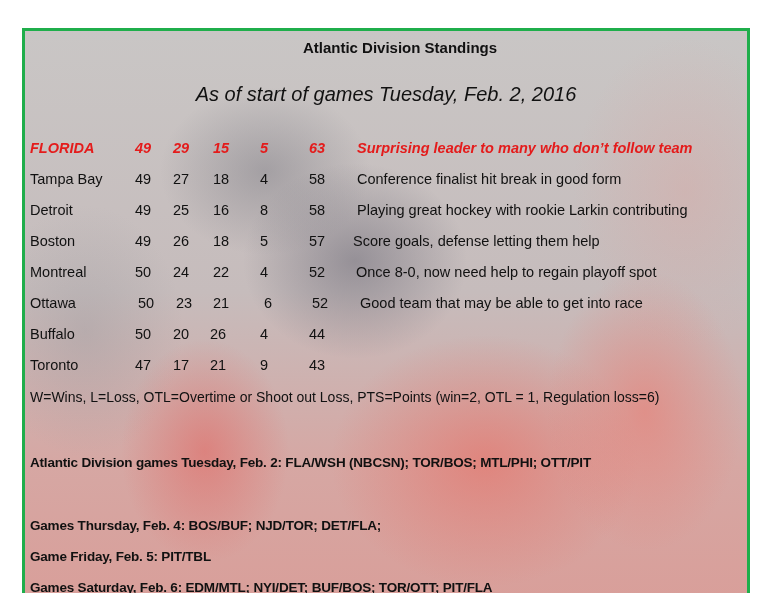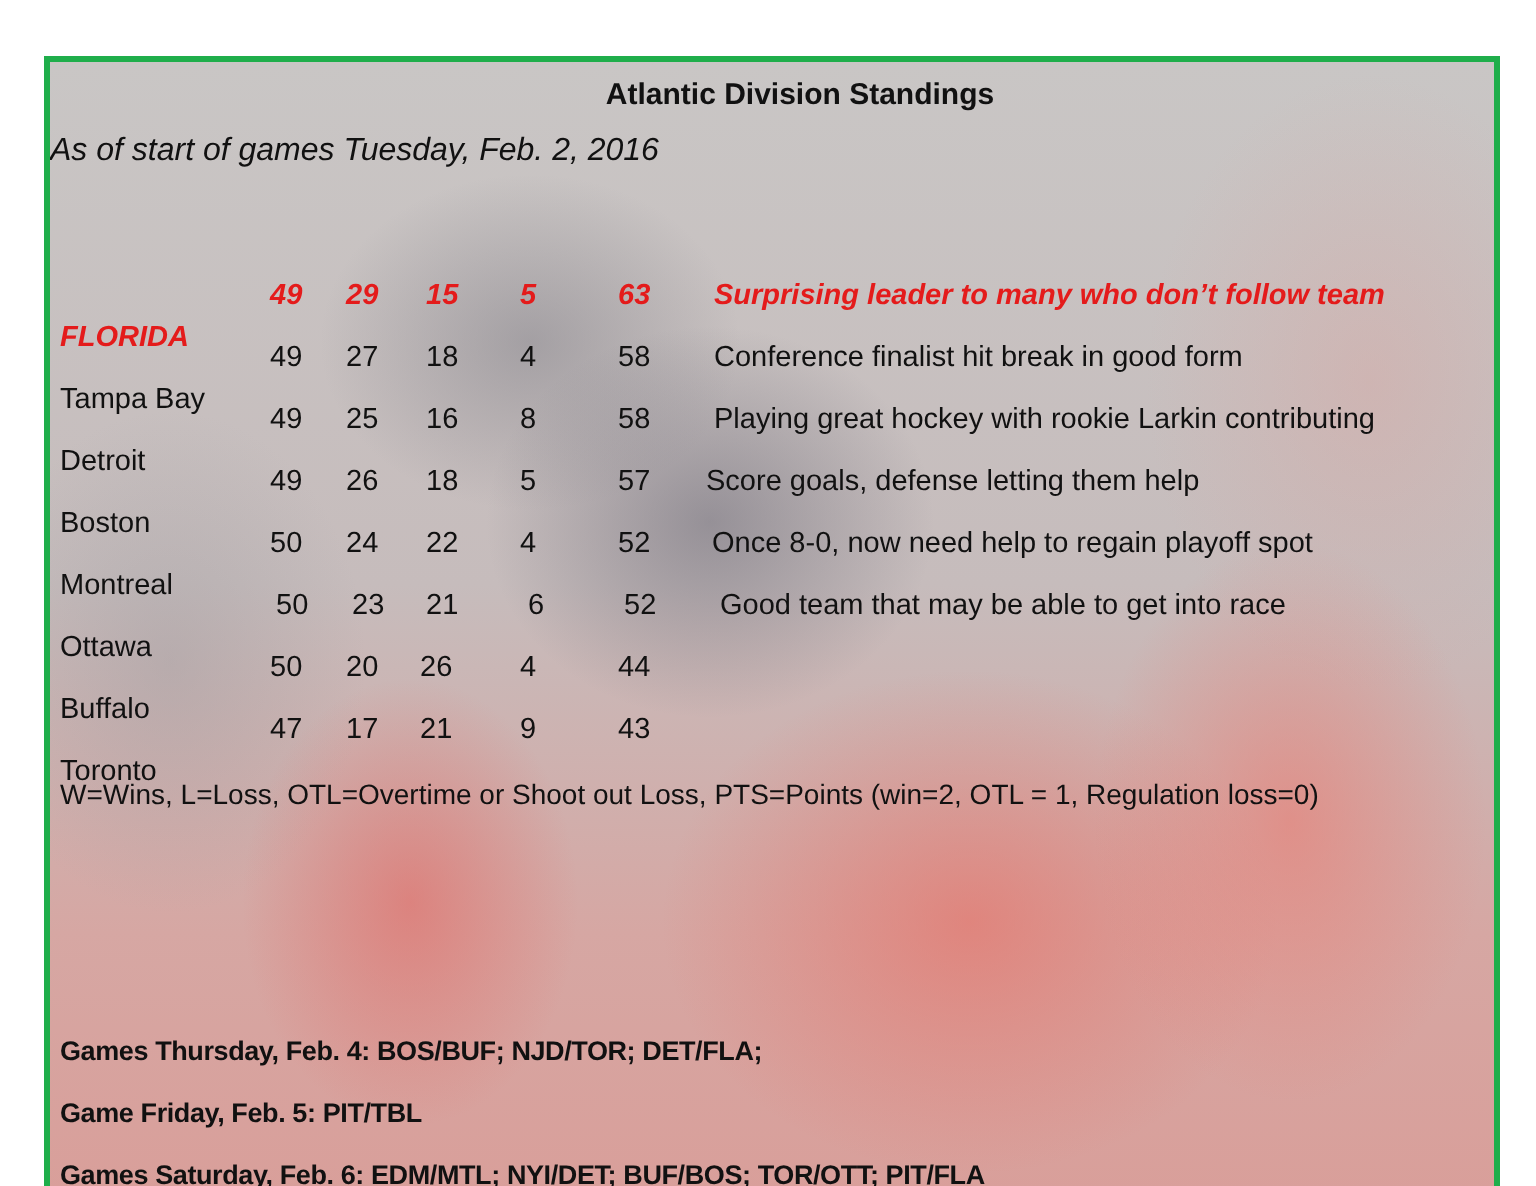--- a/index.html
+++ b/index.html
@@ -36,37 +36,37 @@
     position: absolute;
     white-space: nowrap;
     color: #111;
     font-size: 14.5px;
   }
   .title {
     left: 0; width: 722px; text-align: center;
     top: 8px; font-weight: bold; font-size: 15px; margin-left: 14px;
   }
   .subtitle {
-    left: 0; width: 722px; text-align: left;
-    top: 36px; font-style: italic; font-size: 16px;
+    left: 0; width: 722px; text-align: center;
+    top: 52px; font-style: italic; font-size: 20px;
   }
   .header {
     left: 110px; top: 76px; font-weight: bold; font-size: 15.5px;
   }
   .row {
     position: absolute;
     left: 0;
     height: 22px;
     width: 722px;
     font-size: 14.5px;
     color: #111;
   }
   .row span { position: absolute; white-space: nowrap; }
   .row.hl { color: #e41b1b; font-weight: bold; font-style: italic; }
-  .c-team { left: 5px; margin-top: 21px; }
+  .c-team { left: 5px; }
   .c-gp   { left: 110px; }
   .c-w    { left: 148px; }
   .c-l    { left: 188px; }
   .c-otl  { left: 235px; }
   .c-pts  { left: 284px; }
   .c-cm   { left: 332px; }
   .legend {
     left: 5px; top: 387px; font-size: 14px;
   }
   .games {
@@ -151,18 +151,19 @@
 
   <div class="row" style="top:326px">
     <span class="c-team">Toronto</span>
     <span class="c-gp">47</span>
     <span class="c-w">17</span>
     <span class="c-l" style="left:185px">21</span>
     <span class="c-otl">9</span>
     <span class="c-pts">43</span>
   </div>
 
-  <div class="line legend" style="top:358px">W=Wins, L=Loss, OTL=Overtime or Shoot out Loss, PTS=Points (win=2, OTL = 1, Regulation loss=0)</div>
+  <div class="line legend" style="top:358px">W=Wins, L=Loss, OTL=Overtime or Shoot out Loss, PTS=Points (win=2, OTL = 1, Regulation loss=6)</div>
 
+  <div class="line games" style="top:424px">Atlantic Division games Tuesday, Feb. 2: FLA/WSH (NBCSN); TOR/BOS; MTL/PHI; OTT/PIT</div>
   <div class="line games" style="top:487px">Games Thursday, Feb. 4:  BOS/BUF; NJD/TOR; DET/FLA;</div>
   <div class="line games" style="top:518px">Game Friday, Feb. 5: PIT/TBL</div>
   <div class="line games" style="top:549px">Games Saturday, Feb. 6: EDM/MTL; NYI/DET; BUF/BOS; TOR/OTT; PIT/FLA</div>
 </div>
 
 </body></html>

